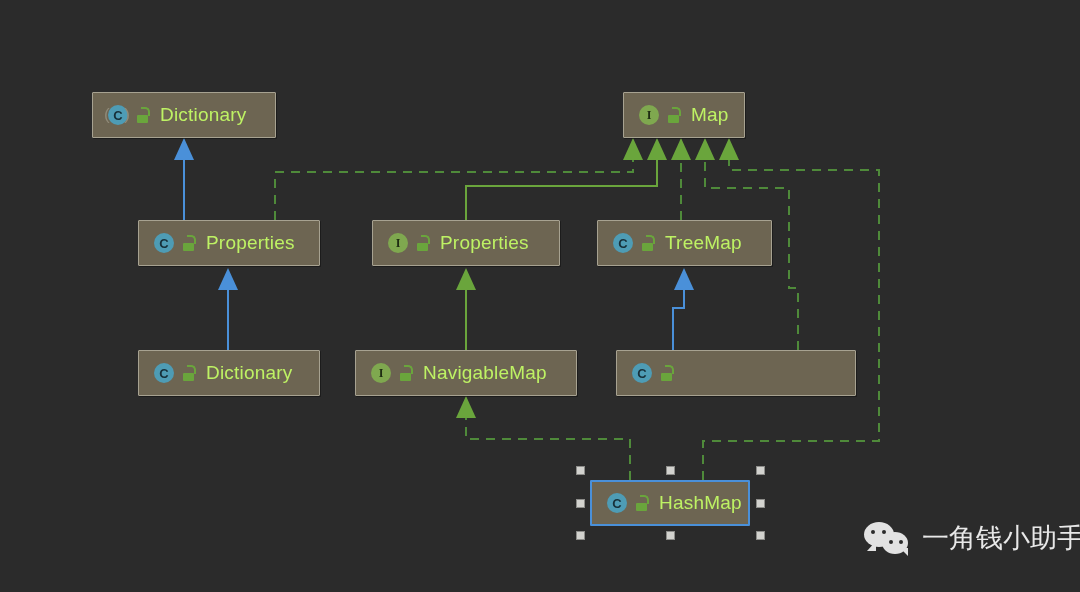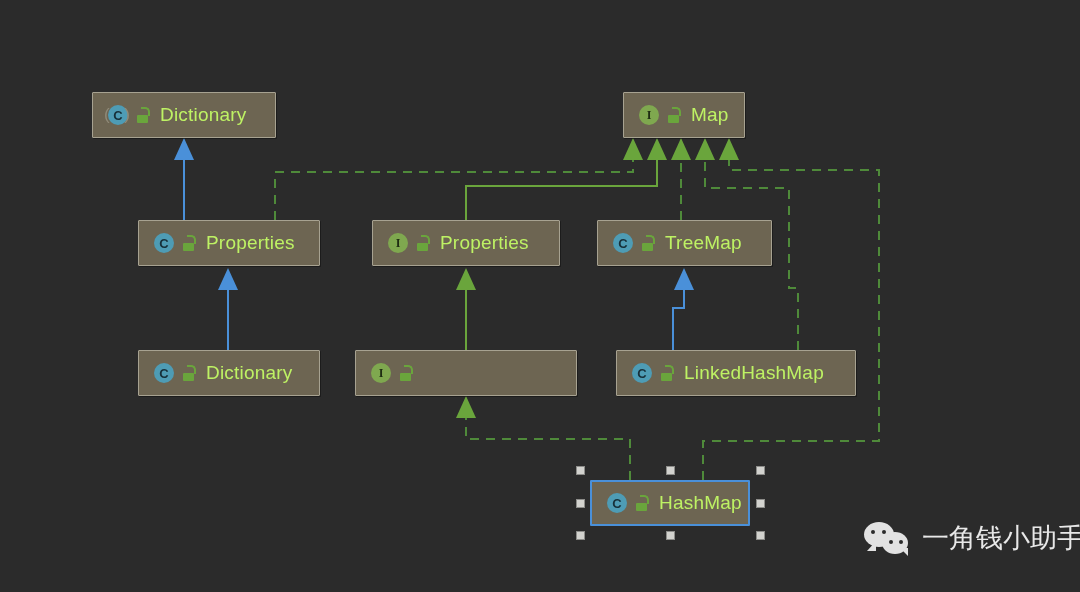--- a/index.html
+++ b/index.html
@@ -305,31 +305,31 @@
   </div>
 
   <div class="node" style="left:355px; top:350px; width:222px;">
     <span class="node-icon">
       <span class="circ iface">I</span>
     </span>
     <span class="lock">
       <span class="lock-shackle"></span>
         <span class="lock-body"></span>
     </span>
+    <span class="node-label">NavigableMap</span>
   </div>
 
   <div class="node" style="left:616px; top:350px; width:240px;">
     <span class="node-icon">
       <span class="circ cls">C</span>
     </span>
     <span class="lock">
       <span class="lock-shackle"></span>
         <span class="lock-body"></span>
     </span>
-    <span class="node-label">LinkedHashMap</span>
   </div>
 
   <div class="node selected" style="left:590px; top:480px; width:160px;">
     <span class="node-icon">
       <span class="circ cls">C</span>
     </span>
     <span class="lock">
       <span class="lock-shackle"></span>
         <span class="lock-body"></span>
     </span>

